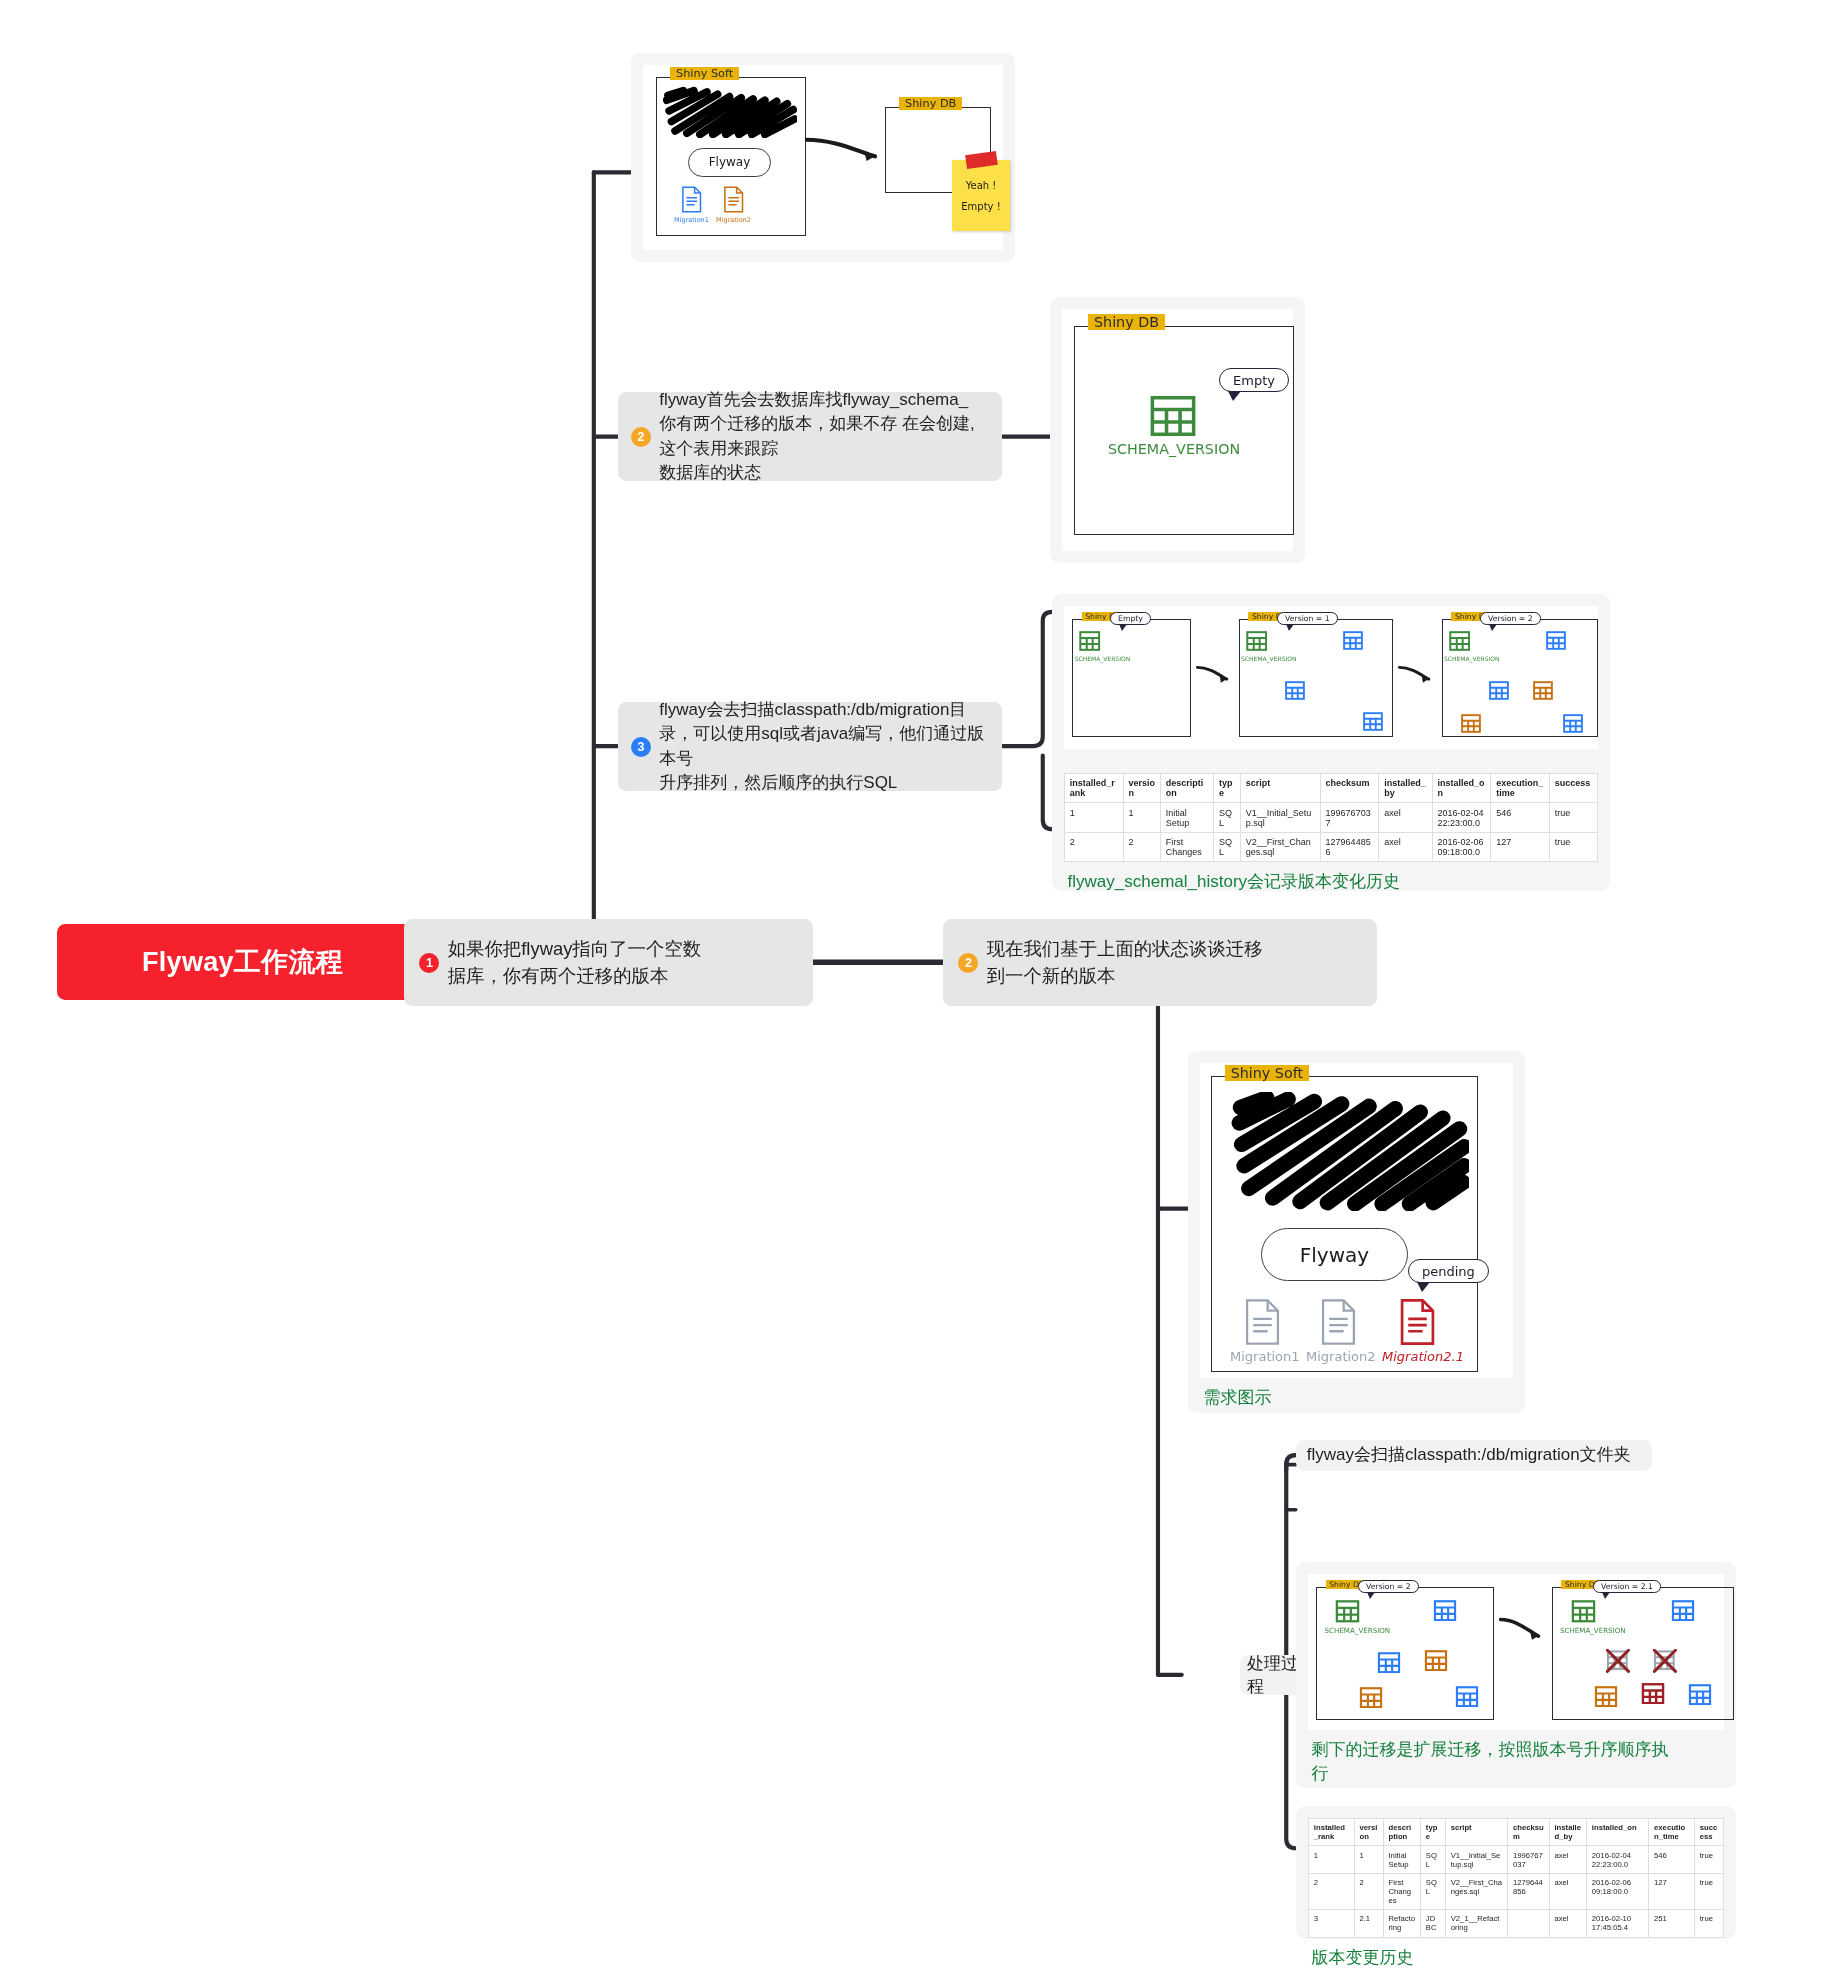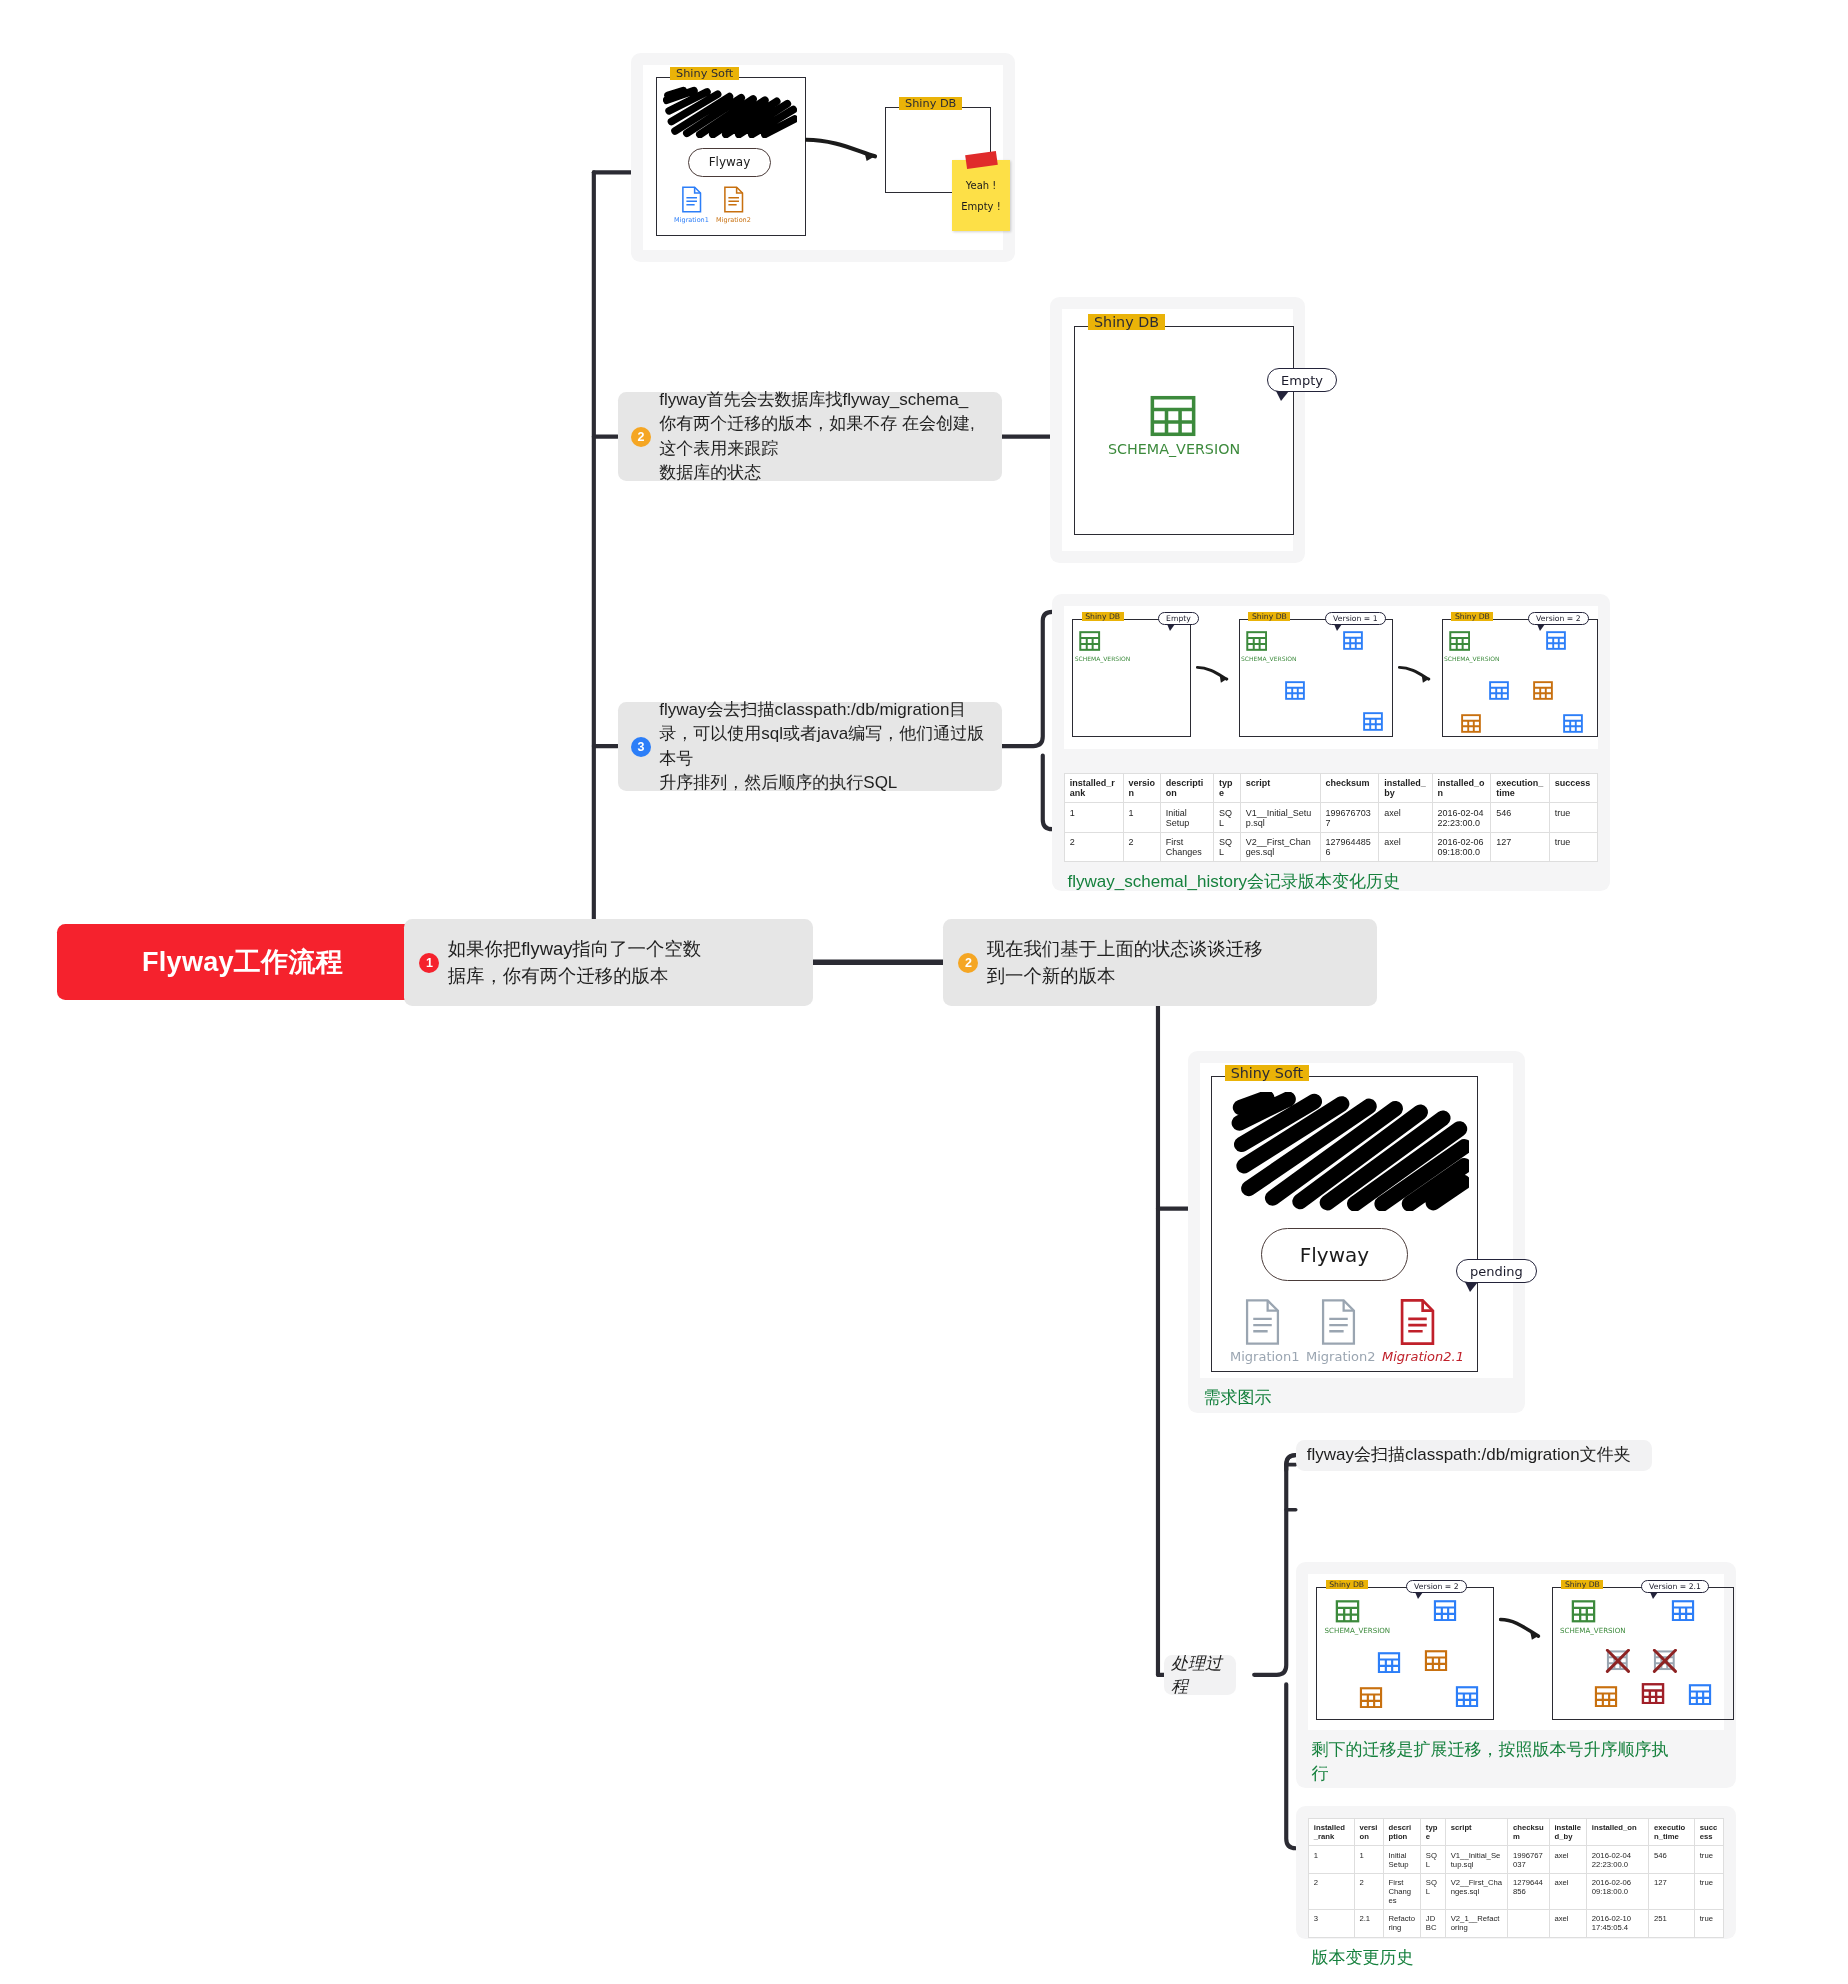--- a/index.html
+++ b/index.html
@@ -73,21 +73,20 @@
   }
   .sketch-label.tiny { font-size: 7.7px; top: -7.7px; left: 8.3px; padding: 0 3.6px; }
 
   .bubble {
     position: absolute;
     border: 1.8px solid #23233a; border-radius: 24px;
     background: #fff; color: #1b1b2b;
     font-size: 13px; padding: 3.6px 13px;
     font-family: "DejaVu Sans", sans-serif;
     white-space: nowrap;
-    margin-left: 48px;
   }
   .bubble.tiny { font-size: 7.7px; padding: 1.2px 7.1px; border-width: 1.2px; border-radius: 14.3px; }
   .bubble .tail {
     position: absolute; left: 8.3px; bottom: -9.5px;
     width: 0; height: 0;
     border-left: 5.3px solid transparent;
     border-right: 8.3px solid transparent;
     border-top: 10.7px solid #23233a;
   }
   .bubble.tiny .tail { bottom: -6.5px; border-top-width: 7.1px; border-left-width: 3.6px; border-right-width: 5.3px; }
@@ -502,21 +501,21 @@
               <path d="M23 2 v10 h10"></path>
           <path d="M9 20 h18 M9 26 h18 M9 32 h14"></path>
             </g>
           </svg>
         <div class="lbl" style="color:#c0202a; font-size:13px;">Migration2.1</div>
       </div>
     </div>
     <div class="card-caption">需求图示</div>
   </div>
 
-  <div class="node light-node" style="left:1164px; top:1655px; width:72px; height:40px; justify-content:flex-end; padding:3.6px 7.1px;font-style:italic;">
+  <div class="node light-node" style="left:1240px; top:1655px; width:72px; height:40px; justify-content:flex-end; padding:3.6px 7.1px;">
     <span class="caption-text">处理过程</span>
   </div>
 
   <div class="node light-node" style="left:1296px; top:1440px; width:356px; height:31px; padding:4.8px 10.7px;">
     <span class="node-text sm">flyway会扫描classpath:/db/migration文件夹</span>
   </div>
 
 
   <div class="img-card" style="left:1296px; top:1562px; width:440px; height:226px;">
     <div class="img-inner" style="height:156px; position:relative;">

